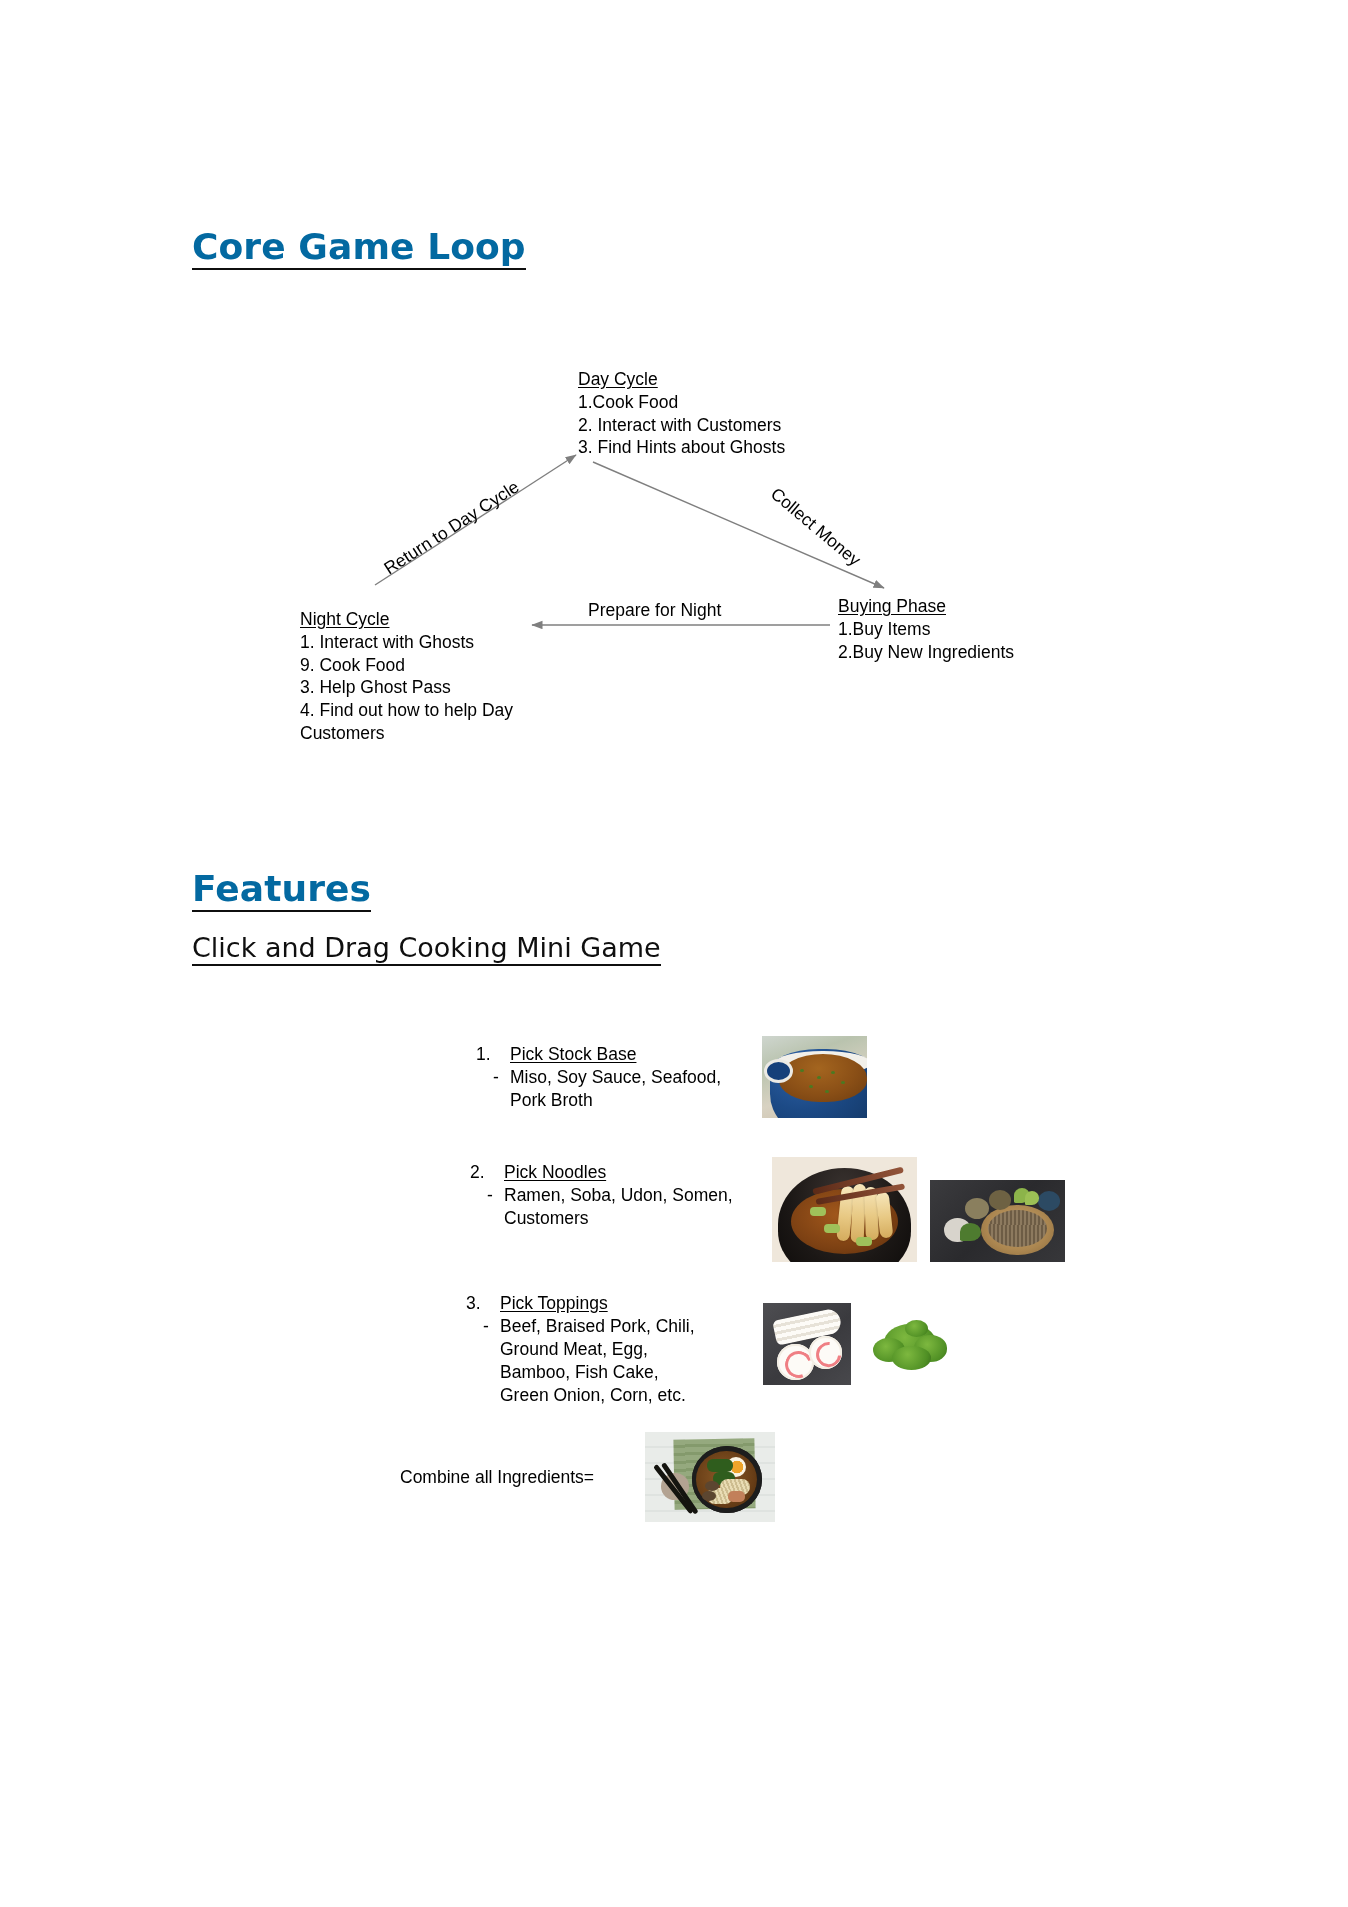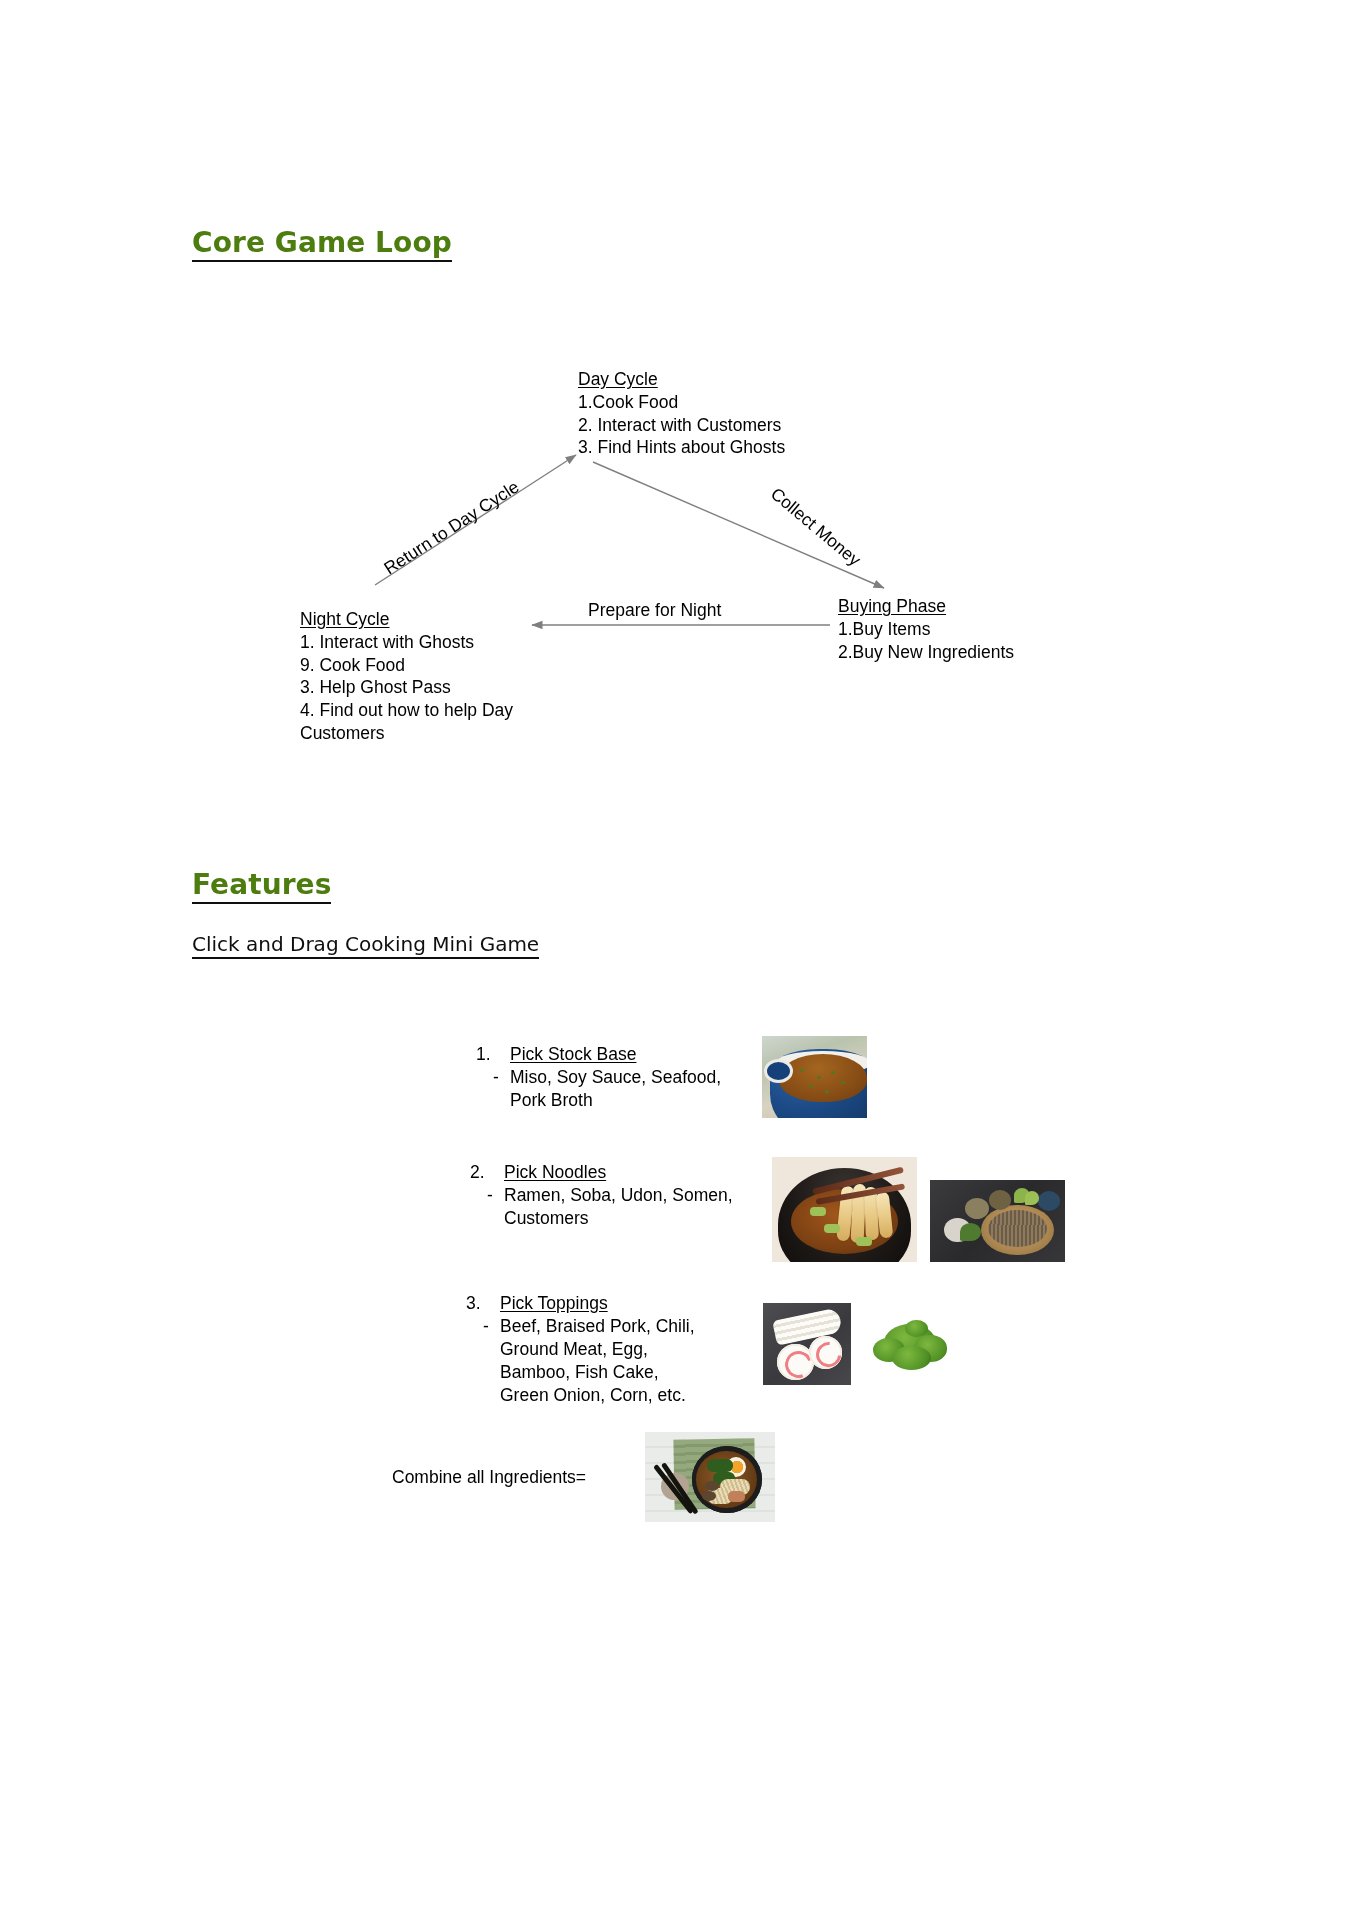--- a/index.html
+++ b/index.html
@@ -19,34 +19,34 @@
     position: absolute;
     inset: 0;
     background: #ffffff;
   }
 
   
   .h-main {
     position: absolute;
     font-family: "DejaVu Sans", sans-serif;
     font-weight: bold;
-    font-size: 28px;
+    font-size: 36px;
     letter-spacing: 0.1px;
-    color: #4d7c0f;
+    color: #0369a1;
     white-space: nowrap;
   }
   .h-main .ul {
     border-bottom: 2.5px solid #0f0f0f;
     padding-bottom: 1px;
   }
   .h-sub {
     position: absolute;
     font-family: "DejaVu Sans", sans-serif;
     font-weight: normal;
-    font-size: 20px;
+    font-size: 27px;
     color: #0f0f0f;
     white-space: nowrap;
   }
   .h-sub .ul {
     border-bottom: 2.2px solid #0f0f0f;
     padding-bottom: 1px;
   }
 
   
   .diagram {
@@ -468,21 +468,21 @@
   </div>
 
   <div class="pic pic-onion" style="left:866px; top:1310px; width:88px; height:70px;">
     <div class="blob" style="left:20%; top:20%; width:60%; height:54%;"></div>
     <div class="blob" style="left:8%;  top:40%; width:36%; height:34%;"></div>
     <div class="blob" style="left:54%; top:36%; width:38%; height:38%;"></div>
     <div class="blob" style="left:30%; top:52%; width:44%; height:34%;"></div>
     <div class="blob" style="left:44%; top:14%; width:26%; height:24%;"></div>
   </div>
 
-  <div class="combine-label" style="left:392px; top:1467px;text-align:right;">Combine all Ingredients=</div>
+  <div class="combine-label" style="left:400px; top:1467px;text-align:right;">Combine all Ingredients=</div>
 
   <div class="pic pic-final" style="left:645px; top:1432px; width:130px; height:90px;">
     <div class="mat"></div>
     <div class="saucer"></div>
     <div class="bowl"></div>
     <div class="inner"></div>
     <div class="egg" style="left:62%; top:28%;"></div>
     <div class="greens" style="left:48%; top:30%;"></div>
     <div class="greens" style="left:52%; top:44%; width:22px;"></div>
     <div class="sprouts" style="left:58%; top:52%;"></div>

